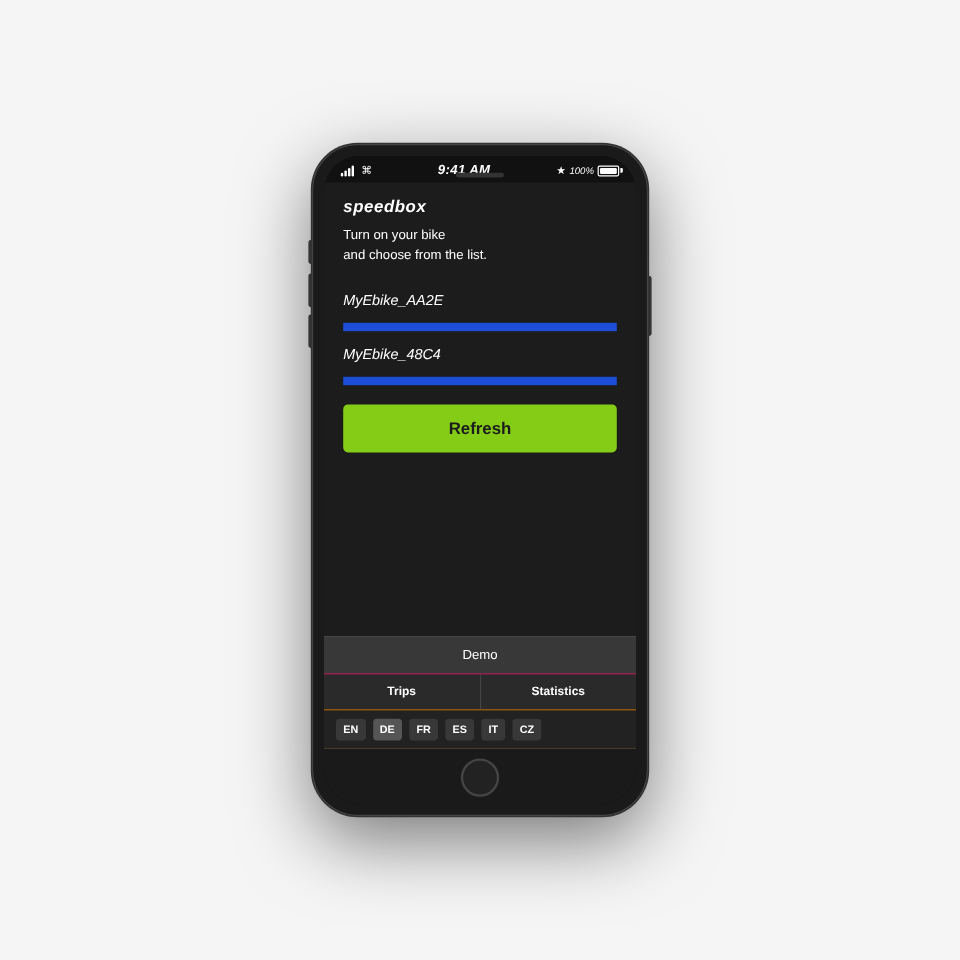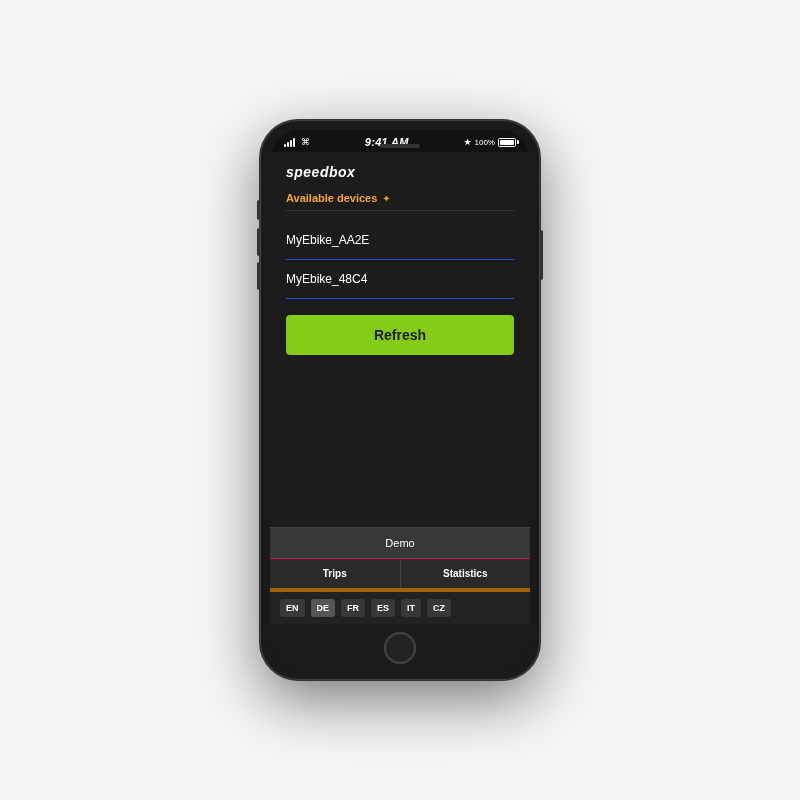--- a/index.html
+++ b/index.html
@@ -170,23 +170,24 @@
       color: #F5A623;
       font-size: 10px;
     }
 
     .device-list {
       padding: 0 16px;
     }
 
     .device-item {
       padding: 12px 0;
-      border-bottom: 1px solid #1d4ed8;
+      border-bottom: 7px solid #1d4ed8;
       font-size: 12px;
       color: white;
+      font-style: italic;
     }
 
     .refresh-btn {
       margin: 16px 16px;
       background: #84cc16;
       color: #1c1c1c;
       border: none;
       border-radius: 4px;
       padding: 12px 24px;
       font-size: 14px;
@@ -228,21 +229,21 @@
       cursor: pointer;
       font-weight: 600;
     }
     .nav-tab:not(:last-child) {
       border-right: 1px solid #444;
     }
 
     .lang-bar {
       display: flex;
       background: #222;
-      border-top: 4px solid #a16207;
+      border-top: 1px solid #a16207;
       padding: 7px 10px;
       gap: 6px;
       align-items: center;
     }
 
     .lang-btn {
       padding: 4px 6px;
       font-size: 9px;
       color: white;
       background: #383838;
@@ -332,33 +333,33 @@
           <div class="signal-bar" style="height:3px"></div>
           <div class="signal-bar" style="height:5px"></div>
           <div class="signal-bar" style="height:7px"></div>
           <div class="signal-bar" style="height:9px"></div>
         </div>
         <span style="color:white;font-size:9px;margin-left:3px;">⌘</span>
       </div>
       <div class="status-center">9:41 AM</div>
       <div class="status-right">
         <span style="font-size:9px;">★</span>
-        <span style="font-size:8px;">100%</span>
+        <span style="font-size:8px;font-style:italic;">100%</span>
         <div class="battery-icon">
           <div class="battery-fill"></div>
         </div>
       </div>
     </div>
 
     <div class="app-content">
       <div class="app-header">
         <div class="app-logo">speedbox</div>
-        <div class="available-devices-row">
-          <span class="available-devices-label">Available devices</span>
-          <span class="bluetooth-icon">✦</span>
+        <div class="app-subtitle">
+          <span>Turn on your bike</span><br>
+          <span>and choose from the list.</span>
         </div>
       </div>
 
       <div class="device-list">
         <div class="device-item">
           <span>MyEbike_AA2E</span>
         </div>
         <div class="device-item">
           <span>MyEbike_48C4</span>
         </div>

